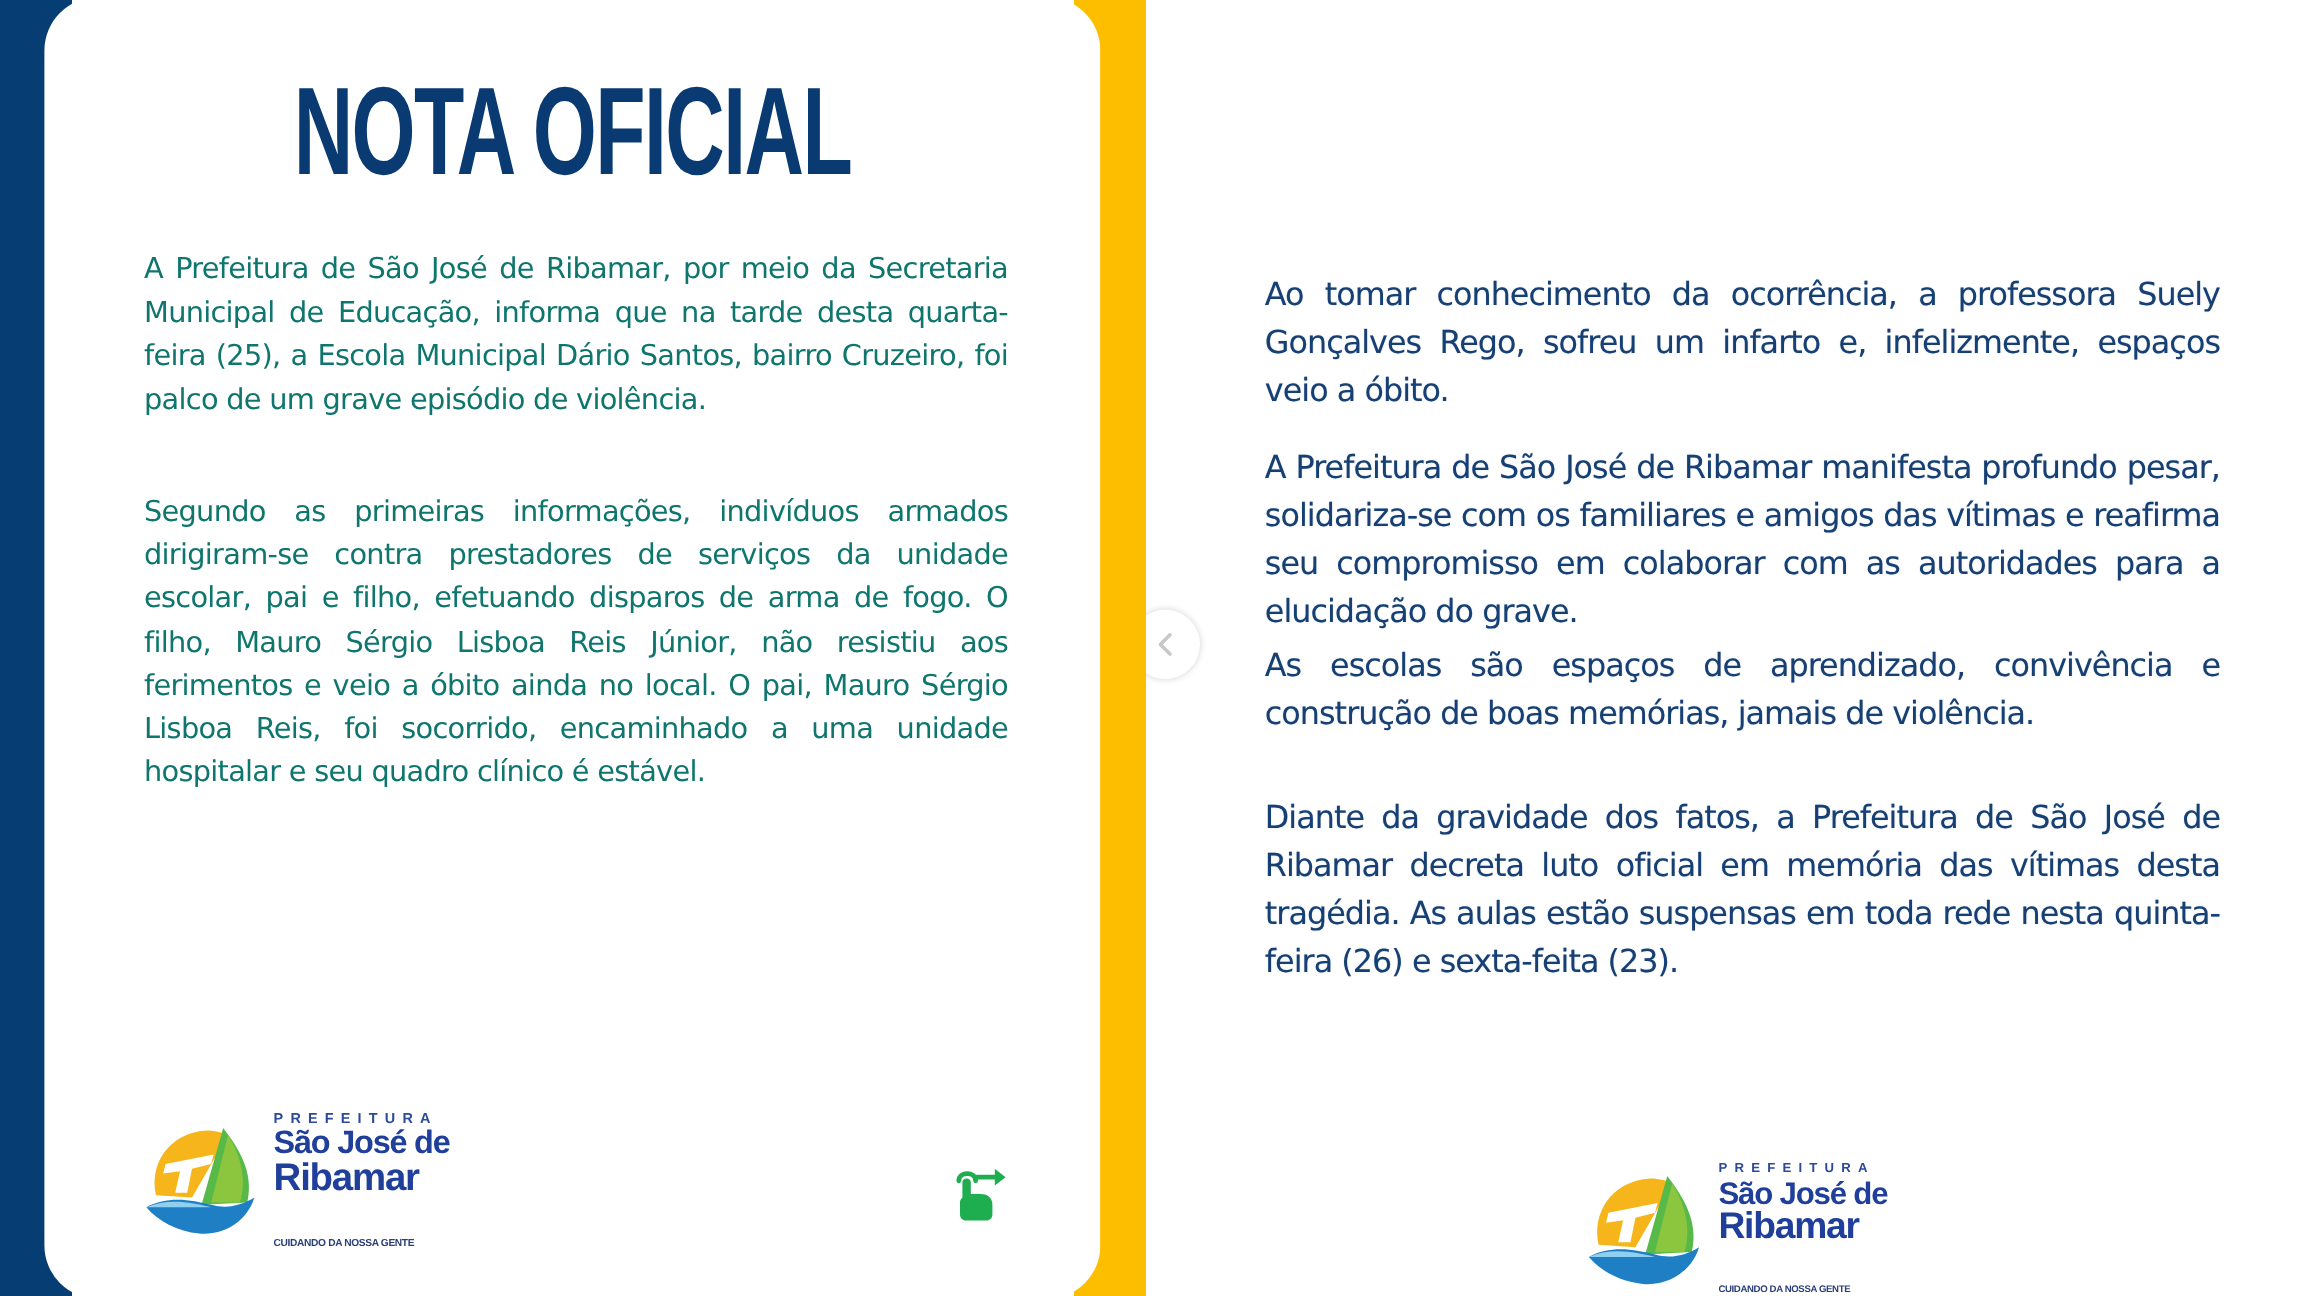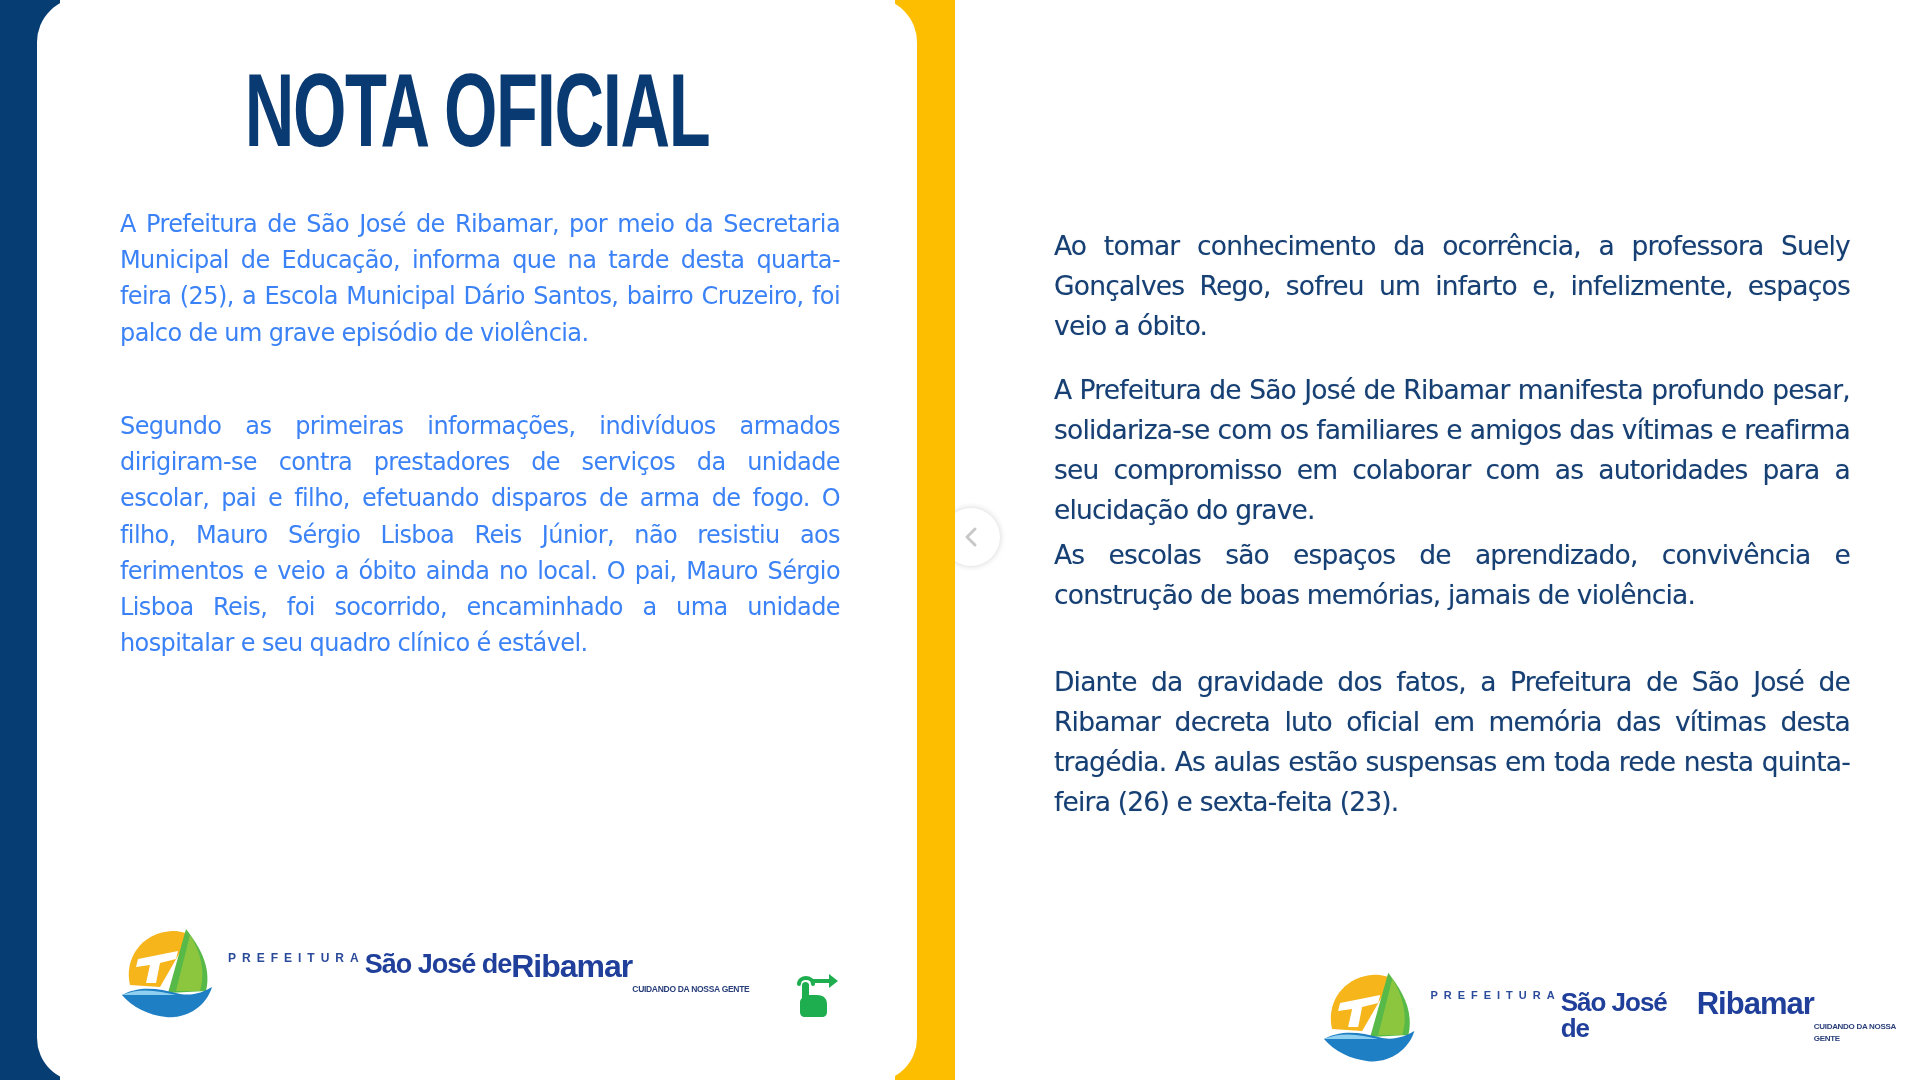--- a/index.html
+++ b/index.html
@@ -18,31 +18,31 @@
     position: absolute; left: 0; width: 880px; top: 64px; margin: 0;
     text-align: center;
     font-family: "Liberation Sans", sans-serif; font-weight: 700;
     font-size: 104px; line-height: 96px; letter-spacing: -2px;
     color: #0a3a72;
     transform: scaleX(0.66); transform-origin: 440px 0;
   }
   .lp {
     position: absolute; left: 83px; width: 720px; margin: 0;
     font-family: "DejaVu Sans", sans-serif; font-size: 24px; line-height: 36.2px;
-    color: #3b82f6; text-align: justify; letter-spacing: -0.6px;
+    color: #0f766e; text-align: justify; letter-spacing: -0.6px;
   }
   .rp {
     position: absolute; left: 1054px; width: 796px; margin: 0;
     font-family: "DejaVu Sans", sans-serif; font-size: 26.5px; line-height: 40px;
     color: #163f73; text-align: justify; letter-spacing: -0.8px;
     text-shadow: 0 0 1px rgba(22,63,115,0.35);
   }
   .logo { position: absolute; display: flex; align-items: center; }
   .emblem { position: relative; }
-  .logo-text { display: flex; flex-direction: row; margin-left: 12px; }
+  .logo-text { display: flex; flex-direction: column; margin-left: 12px; }
   .logo-pref {
     font-family: "Liberation Sans", sans-serif; font-weight: 700;
     letter-spacing: 6px; color: #2a4a9a;
   }
   .logo-name {
     font-family: "Liberation Sans", sans-serif; font-weight: 700;
     color: #1f3f9a; letter-spacing: -1px;
   }
   .logo-slogan {
     font-family: "Liberation Sans", sans-serif; font-weight: 700;

